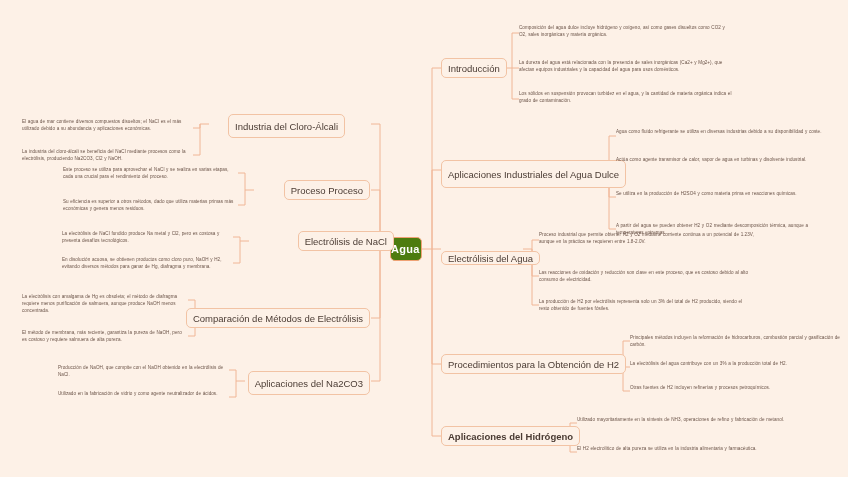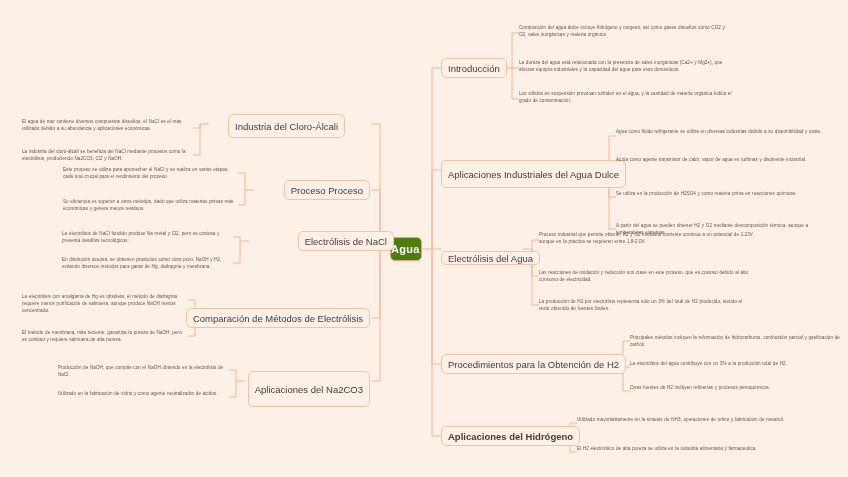--- a/index.html
+++ b/index.html
@@ -132,21 +132,21 @@
   </div>
   <div class="node branch" style="right:478px;top:180px;height:20px;">
     <span>Proceso Proceso</span>
   </div>
   <div class="node branch" style="right:454px;top:231px;height:20px;">
     <span>Electrólisis de NaCl</span>
   </div>
   <div class="node branch" style="right:478px;top:308px;height:20px;">
     <span>Comparación de Métodos de Electrólisis</span>
   </div>
-  <div class="node branch" style="right:478px;top:371px;height:36px;">
+  <div class="node branch" style="right:478px;top:371px;height:24px;">
     <span>Aplicaciones del Na2CO3</span>
   </div>
 
   <div class="leaf r" style="left:519px;top:24px;width:215px;">Composición del agua dulce incluye hidrógeno y oxígeno, así como gases disueltos como CO2 y O2, sales inorgánicas y materia orgánica.</div>
   <div class="leaf r" style="left:519px;top:59px;width:215px;">La dureza del agua está relacionada con la presencia de sales inorgánicas (Ca2+ y Mg2+), que afectan equipos industriales y la capacidad del agua para usos domésticos.</div>
   <div class="leaf r" style="left:519px;top:90px;width:215px;">Los sólidos en suspensión provocan turbidez en el agua, y la cantidad de materia orgánica indica el grado de contaminación.</div>
 
   <div class="leaf r" style="left:616px;top:128px;width:215px;">Agua como fluido refrigerante se utiliza en diversas industrias debido a su disponibilidad y coste.</div>
   <div class="leaf r" style="left:616px;top:156px;width:215px;">Actúa como agente transmisor de calor, vapor de agua en turbinas y disolvente industrial.</div>
   <div class="leaf r" style="left:616px;top:190px;width:215px;">Se utiliza en la producción de H2SO4 y como materia prima en reacciones químicas.</div>

